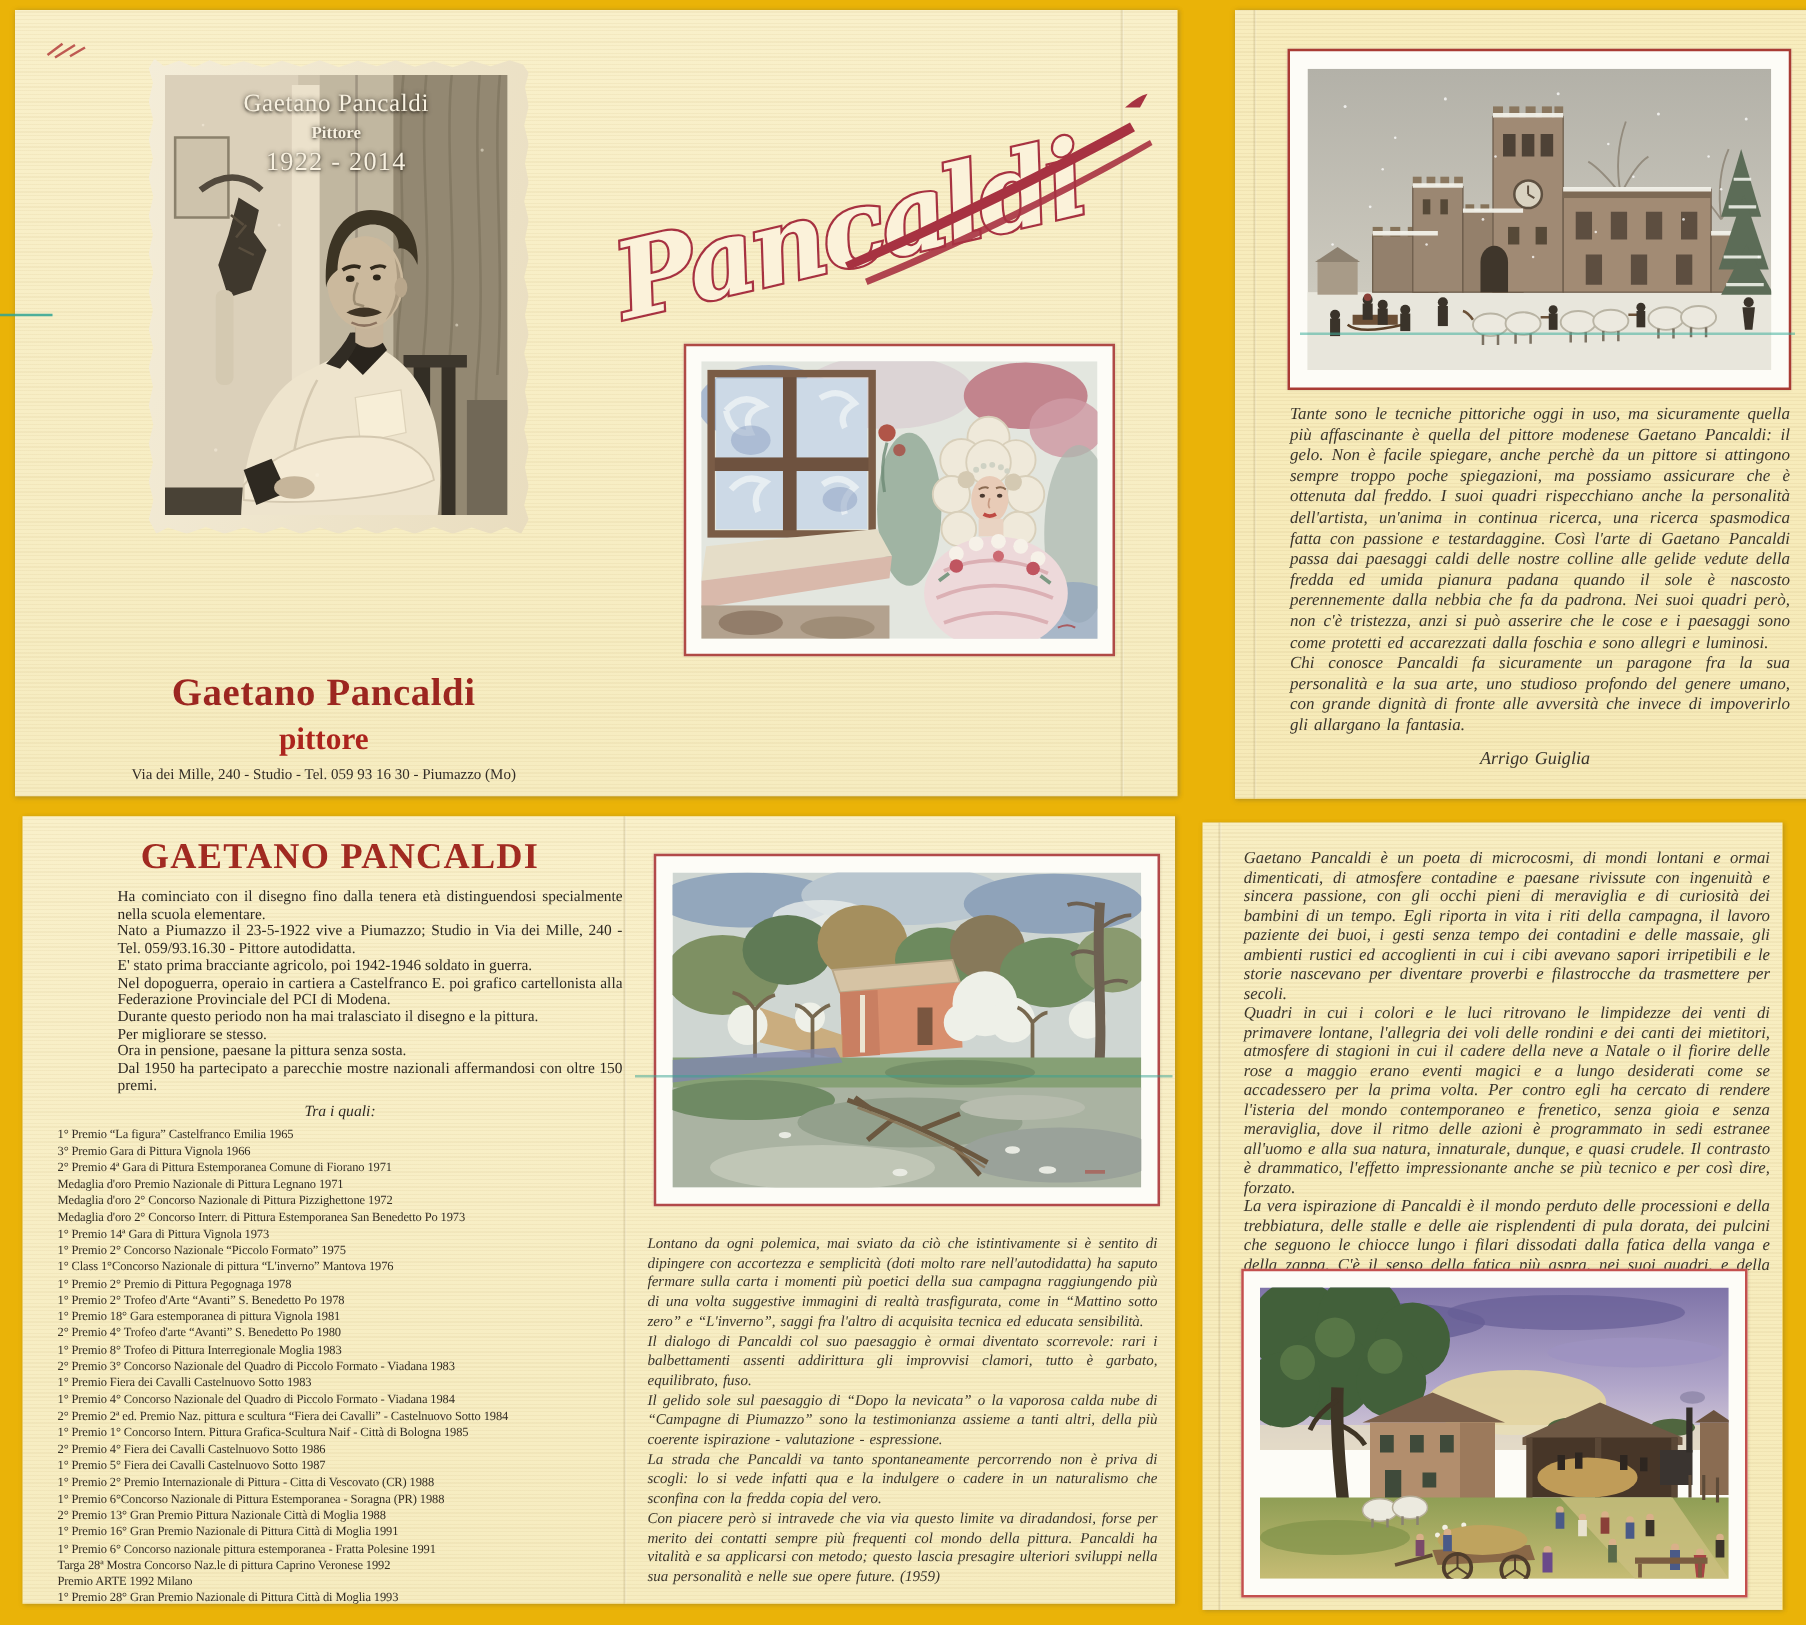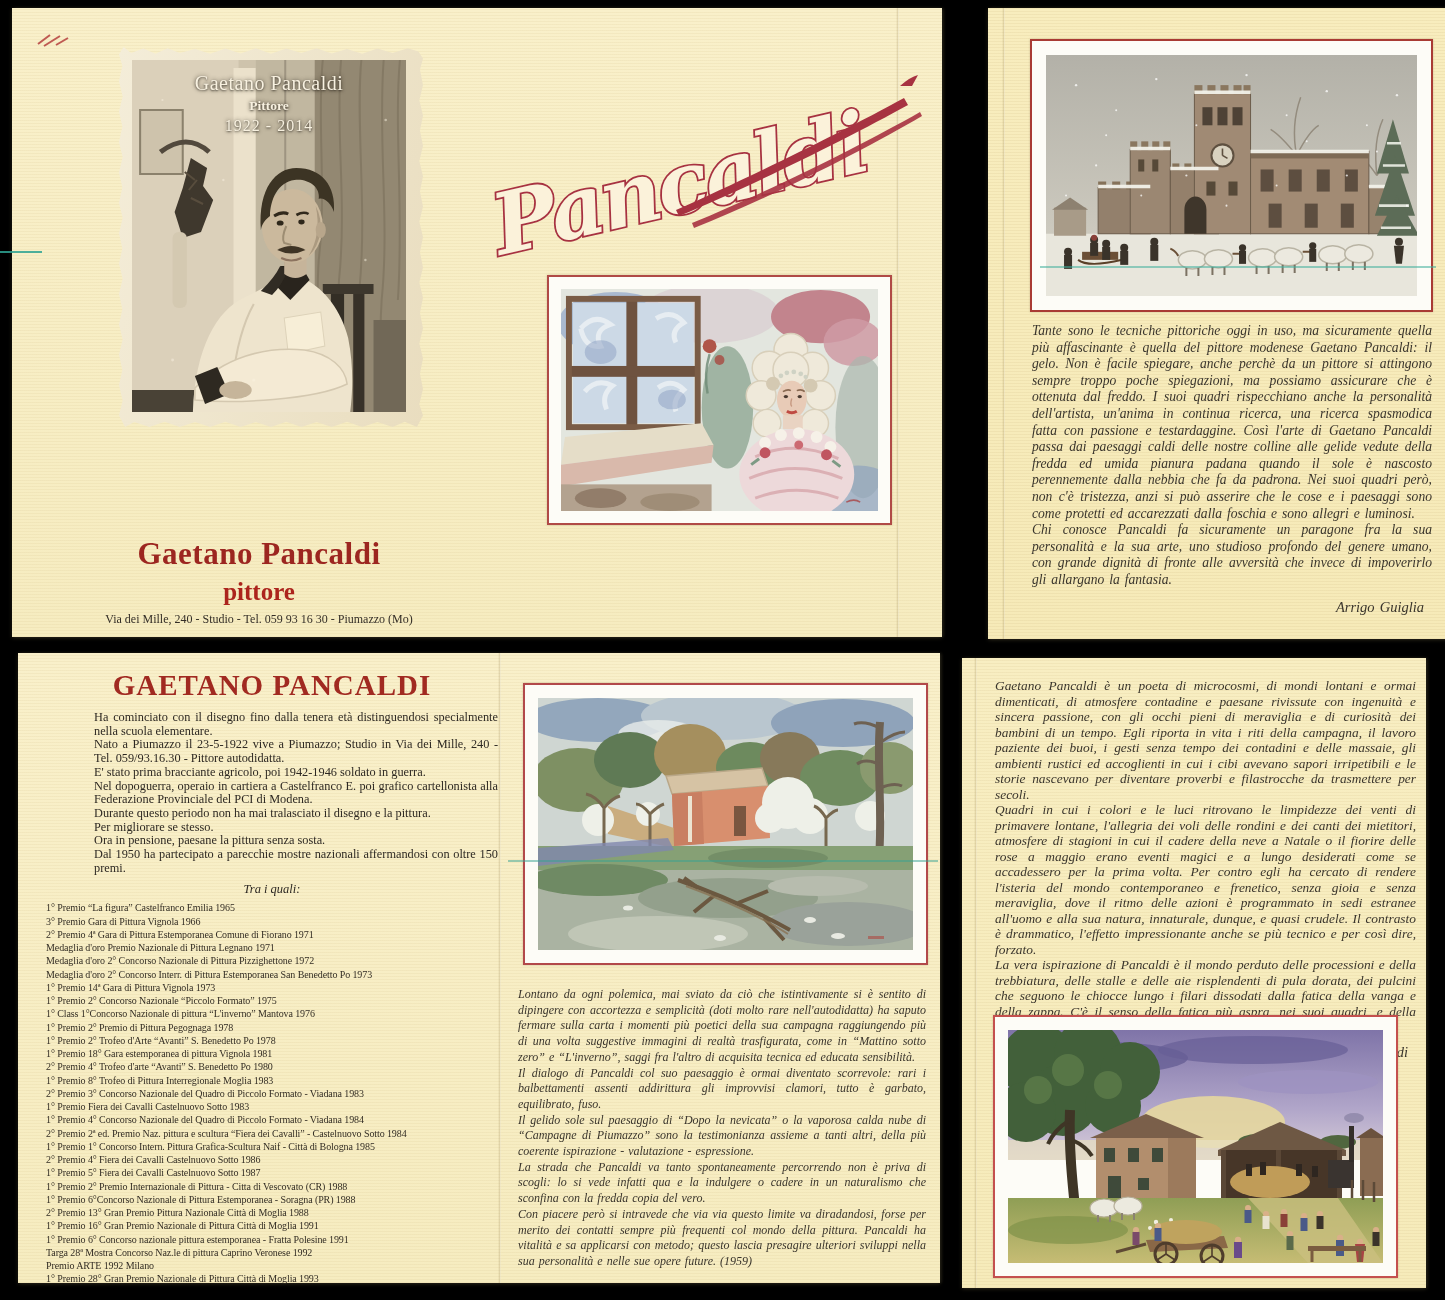--- a/index.html
+++ b/index.html
@@ -1,17 +1,17 @@
 <!DOCTYPE html>
 <html><head>
 <meta charset="utf-8">
 <style>
   * { box-sizing: border-box; margin: 0; padding: 0; }
   body { background:#ffffff; font-family:"Liberation Serif", serif; }
-  .canvas { position:relative; width:1445px; height:1300px; background:#000000; overflow:hidden; }
+  .canvas { position:relative; width:1445px; height:1300px; background:#eab308; overflow:hidden; }
 
   .sheet { position:absolute;
     background:
       repeating-linear-gradient(0deg, rgba(208,186,132,0.14) 0 1px, rgba(255,255,255,0) 1px 3px),
       linear-gradient(180deg,#f9f0ca,#f6ecc0);
     box-shadow:0 1px 4px rgba(110,100,70,.35), 2px 0 3px rgba(110,100,70,.18);
   }
   .sheet-a { left:12px; top:8px;   width:930px; height:629px; }
   .sheet-b { left:988px; top:8px;  width:554px; height:631px; background:
       repeating-linear-gradient(0deg, rgba(208,186,132,0.18) 0 1px, rgba(255,255,255,0) 1px 3px),
@@ -30,21 +30,21 @@
     padding:13px 17px 15px 13px;
     clip-path: polygon(0% 2%,1.5% 0%,4% 1.6%,8% .4%,12% 1.8%,16% .3%,20% 1.6%,25% .5%,30% 1.8%,35% .4%,40% 1.7%,45% .3%,50% 1.8%,55% .4%,60% 1.6%,65% .3%,70% 1.7%,75% .5%,80% 1.8%,85% .4%,90% 1.6%,95% .3%,98.5% 1.2%,100% 3%,99% 6%,100% 10%,98.8% 14%,100% 18%,99% 22%,100% 26%,98.8% 30%,100% 34%,99% 38%,100% 42%,98.8% 46%,100% 50%,99% 54%,100% 58%,98.8% 62%,100% 66%,99% 70%,100% 74%,98.8% 78%,100% 82%,99% 86%,100% 90%,98.8% 94%,100% 97%,98% 100%,94% 98.6%,90% 100%,85% 98.7%,80% 100%,75% 98.6%,70% 100%,65% 98.7%,60% 100%,55% 98.6%,50% 100%,45% 98.7%,40% 100%,35% 98.6%,30% 100%,25% 98.7%,20% 100%,15% 98.6%,10% 100%,5% 98.7%,2% 100%,0% 97%,1.2% 93%,0% 89%,1.1% 85%,0% 81%,1.2% 77%,0% 73%,1.1% 69%,0% 65%,1.2% 61%,0% 57%,1.1% 53%,0% 49%,1.2% 45%,0% 41%,1.1% 37%,0% 33%,1.2% 29%,0% 25%,1.1% 21%,0% 17%,1.2% 13%,0% 9%,1.1% 5%);
   }
   .photo-inner { position:relative; width:100%; height:100%; overflow:hidden; background:#b9b09c;
     filter:sepia(.12) contrast(.97); }
   .photo-inner svg { display:block; width:100%; height:100%; }
   .photo-caption { position:absolute; left:0; top:12px; width:100%; text-align:center;
     color:#f2efe4; text-shadow:0 0 4px rgba(35,30,20,.75), 0 1px 2px rgba(35,30,20,.6); }
   .photo-caption .n { font-size:20px; letter-spacing:.5px; }
   .photo-caption .r { font-size:13.5px; font-weight:bold; margin-top:3px; }
-  .photo-caption .y { font-size:16px; letter-spacing:1px; margin-top:3px; }
+  .photo-caption .y { font-size:21px; letter-spacing:1px; margin-top:3px; }
 
   
   .front-name { position:absolute; left:0; top:528px; width:494px; text-align:center;
     font-size:31px; font-weight:bold; color:#9c2620; letter-spacing:.5px; }
   .front-role { position:absolute; left:0; top:570px; width:494px; text-align:center;
     font-size:25px; font-weight:bold; color:#ac241d; }
   .front-address { position:absolute; left:0; top:604px; width:494px; text-align:center;
     font-size:12px; color:#332d26; }
 
   .signature-wrap { position:absolute; left:468px; top:50px; width:462px; height:215px; }
@@ -59,21 +59,21 @@
   .p-farm    { left:31px;  top:357px; width:405px; height:263px; border:2px solid #c4504e; padding:13px; }
 
   
   .essay p { text-align:justify; color:#3a352c; }
   .essay-guiglia { position:absolute; left:44px; top:315px; width:400px;
     font-style:italic; font-size:13.6px; line-height:16.6px; word-spacing:1.5px; }
   .essay-fregni { position:absolute; left:500px; top:334px; width:408px;
     font-style:italic; font-size:12px; line-height:15.7px; word-spacing:1px; }
   .essay-manfredi { position:absolute; left:33px; top:20px; width:421px;
     font-style:italic; font-size:13.4px; line-height:15.5px; word-spacing:1px; }
-  .essay-author { text-align:right; font-style:italic; font-size:14.5px; color:#3a352c;
+  .essay-author { text-align:center; font-style:italic; font-size:14.5px; color:#3a352c;
     margin-top:10px; padding-right:8px; }
 
   
   .col-left { position:absolute; left:28px; top:16px; width:452px; }
   .bio-heading { text-align:center; font-size:29px; font-weight:bold; color:#a12a21;
     letter-spacing:1px; margin-bottom:9px; }
   .bio-text p { font-size:12.3px; line-height:13.7px; text-align:justify; color:#2d2822;margin-left:48px; }
   .tra-quali { text-align:center; font-style:italic; font-size:12.5px; color:#2d2822;
     margin:7px 0 4px 0; }
   .prize-list div { font-size:10px; line-height:13.25px; color:#332d24; white-space:nowrap;

